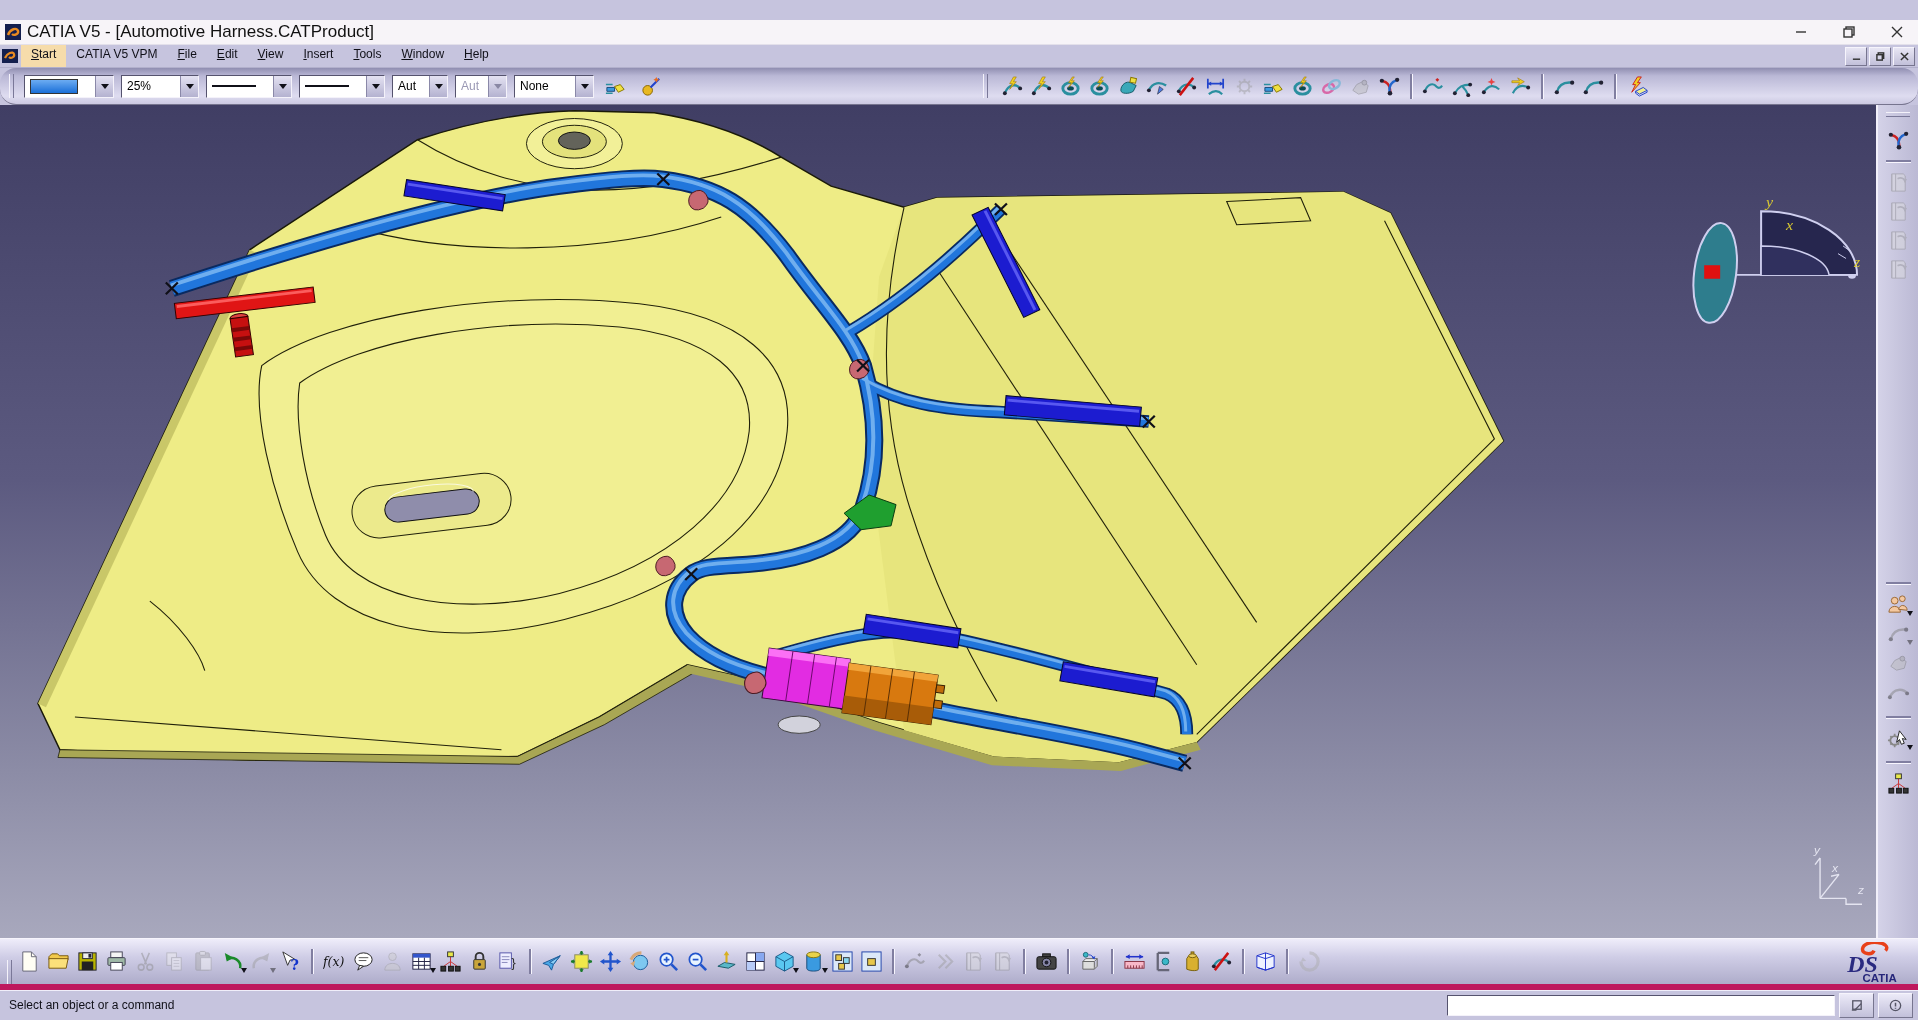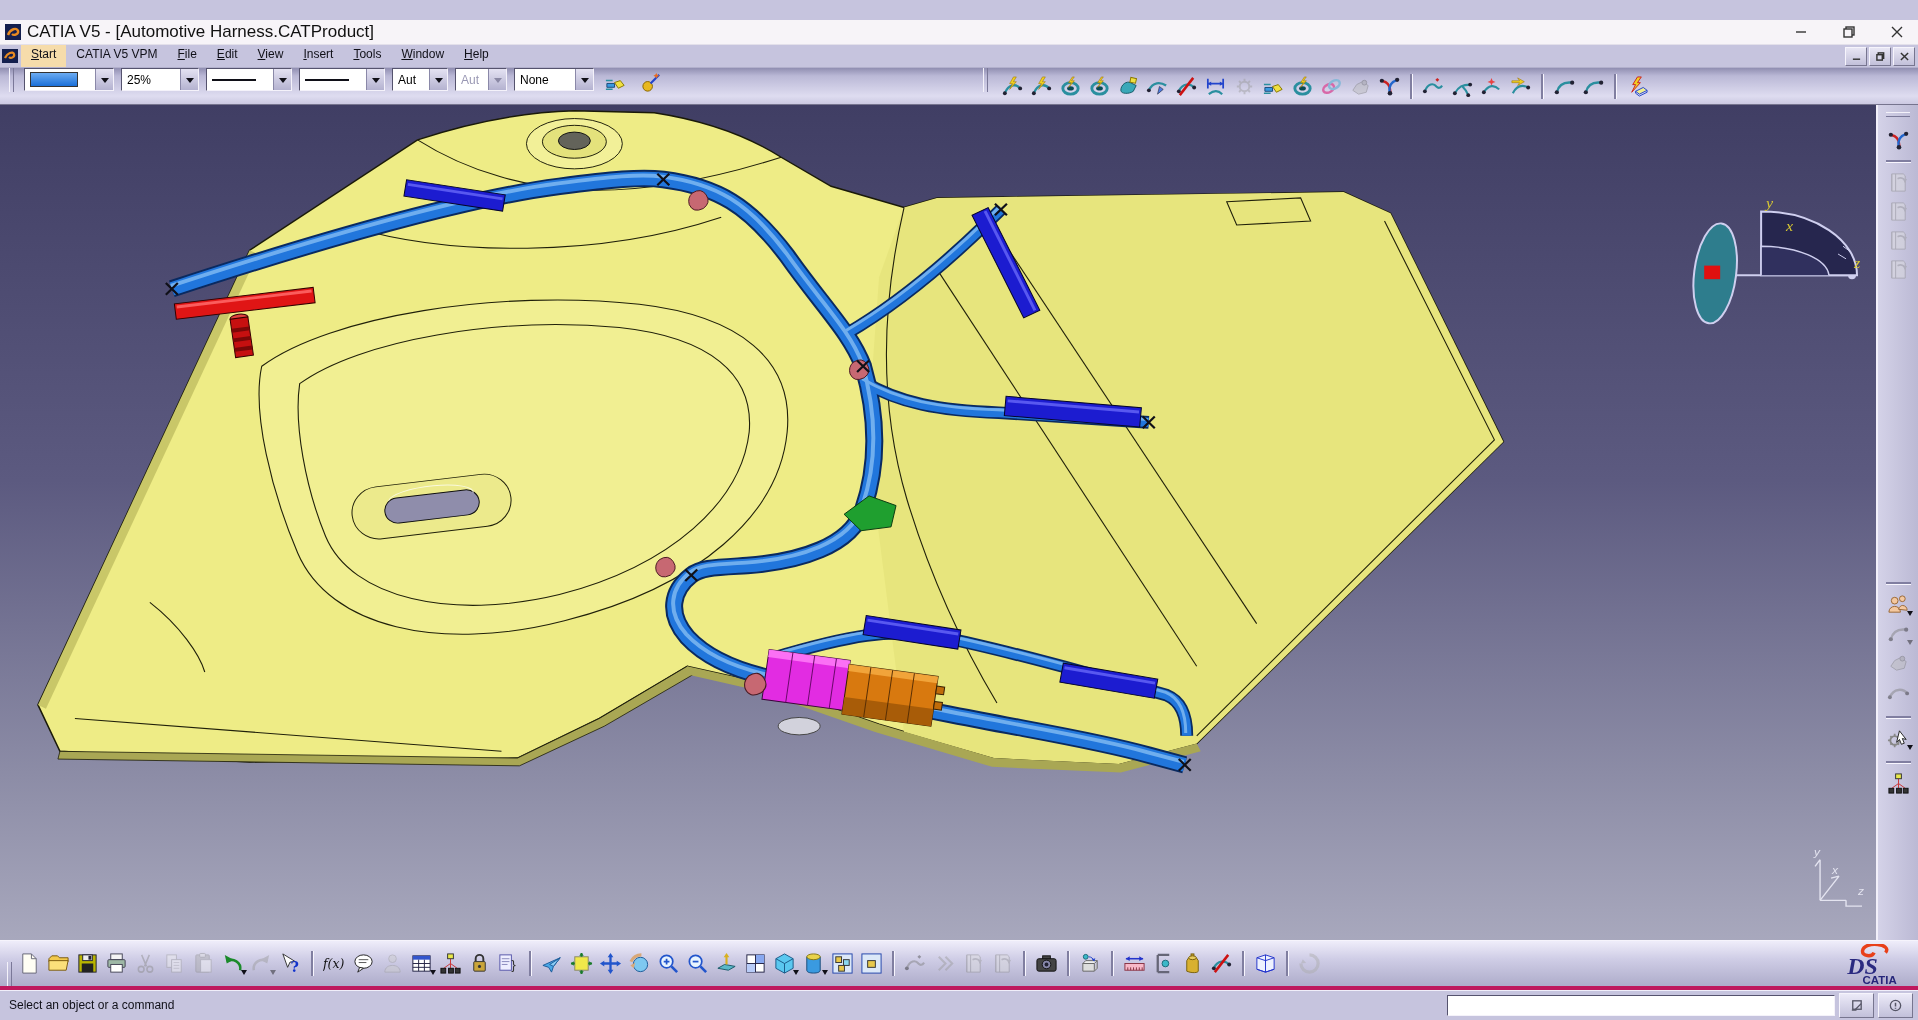--- a/index.html
+++ b/index.html
@@ -17,21 +17,21 @@
   .menubar{height:22px;background:#c6c4de;display:flex;align-items:center;font-size:12px;color:#101018;border-bottom:1px solid #b2b0cc;}
   .menubar .appicon2{width:18px;height:16px;margin:0 2px 0 1px;}
   .menu-item{padding:2px 10px 3px 10px;white-space:nowrap;cursor:default;}
   .menu-item.active{background:#f6dcab;}
   .menu-item u{text-decoration:underline;}
   .mdi{margin-left:auto;display:flex;gap:2px;padding-right:3px;}
   .mdibtn{width:20px;height:17px;background:linear-gradient(#e8e6f4,#c2c0da);border:1px solid;border-color:#f6f4fc #77758f #77758f #f6f4fc;display:flex;align-items:center;justify-content:center;}
   .mdibtn svg{width:9px;height:9px;stroke:#333;stroke-width:1.6;fill:none;}
 
   
-  .ptoolbar{height:36px;background:linear-gradient(180deg,#908eb1 0%,#bab8d6 22%,#dedcf0 78%,#ccc9e2 100%);display:flex;align-items:flex-start;gap:7px;padding-left:6px;border-bottom:1px solid #76748e;}
+  .ptoolbar{height:36px;background:linear-gradient(180deg,#908eb1 0%,#bab8d6 22%,#dedcf0 78%,#ccc9e2 100%);display:flex;align-items:center;gap:7px;padding-left:6px;border-bottom:1px solid #76748e;border-radius:16px;}
   .handle{width:3px;height:24px;border-left:1px solid #f4f2fa;border-right:1px solid #7a7898;margin:0 3px;flex:0 0 auto;}
   .combo{display:flex;height:21px;background:#fff;border:1px solid;border-color:#55536e #f4f2fa #f4f2fa #55536e;align-items:center;font-size:12px;flex:0 0 auto;}
   .combo .val{padding:0 5px;display:flex;align-items:center;height:100%;}
   .combo .dd{width:17px;height:100%;background:linear-gradient(#e4e2f2,#b4b2d0);border-left:1px solid #8a88a8;display:flex;align-items:center;justify-content:center;flex:0 0 auto;}
   .combo .dd::after{content:"";border:4px solid transparent;border-top:5px solid #101018;margin-top:5px;}
   .combo.disabled .val{color:#9a98b4;}
   .combo.disabled .dd::after{border-top-color:#8a88a4;}
   .swatch{width:46px;height:13px;border:1px solid #333;}
   .lineglyph{width:44px;border-top:2px solid #101018;}
   .icon-strip{display:flex;align-items:center;height:100%;}
@@ -49,21 +49,21 @@
   .viewport{position:relative;flex:1 1 auto;background:linear-gradient(180deg,#403e64 0%,#5c5a80 45%,#8c8ca6 80%,#a8a8bd 100%);}
   .viewport svg.scene{position:absolute;inset:0;width:100%;height:100%;}
   .vtb{width:40px;flex:0 0 auto;background:linear-gradient(90deg,#d4d2e8,#bbb9d4);border-left:2px solid #f2f0fa;display:flex;flex-direction:column;align-items:center;padding-top:4px;}
   .vtb .vhandle{height:3px;width:24px;border-top:1px solid #f4f2fa;border-bottom:1px solid #7a7898;margin:3px 0;}
 
   
   .btoolbar{height:45px;background:linear-gradient(180deg,#efedfa 0%,#cfcde6 40%,#aeacca 100%);border-top:1px solid #f6f4fc;display:flex;align-items:flex-end;padding-left:4px;}
   .catia-logo{margin-left:auto;margin-right:6px;width:74px;height:42px;flex:0 0 auto;}
 
   
-  .statusbar{height:30px;background:#c6c4de;border-top:4px solid #be185d;box-shadow:inset 0 1px 0 #f0eefa;display:flex;align-items:center;font-size:12px;color:#101018;padding:0 5px;}
+  .statusbar{height:30px;background:#c6c4de;border-top:6px solid #be185d;box-shadow:inset 0 1px 0 #f0eefa;display:flex;align-items:center;font-size:12px;color:#101018;padding:0 5px;}
   .statusbar .msg{padding-left:4px;}
   .cmdfield{margin-left:auto;width:378px;height:19px;background:#fff;border:1px solid;border-color:#55536e #f4f2fa #f4f2fa #55536e;font-size:12px;padding:0 4px;font-family:"Liberation Sans",sans-serif;}
   .sbtn{width:33px;height:23px;margin-left:4px;background:linear-gradient(#eceaf8,#c2c0da);border:1px solid;border-color:#f6f4fc #77758f #77758f #f6f4fc;display:flex;align-items:center;justify-content:center;flex:0 0 auto;}
   .sbtn svg{width:15px;height:15px;}
 </style>
 </head>
 <body>
 
 <svg style="position:absolute;width:0;height:0" aria-hidden="true">
   <defs>

